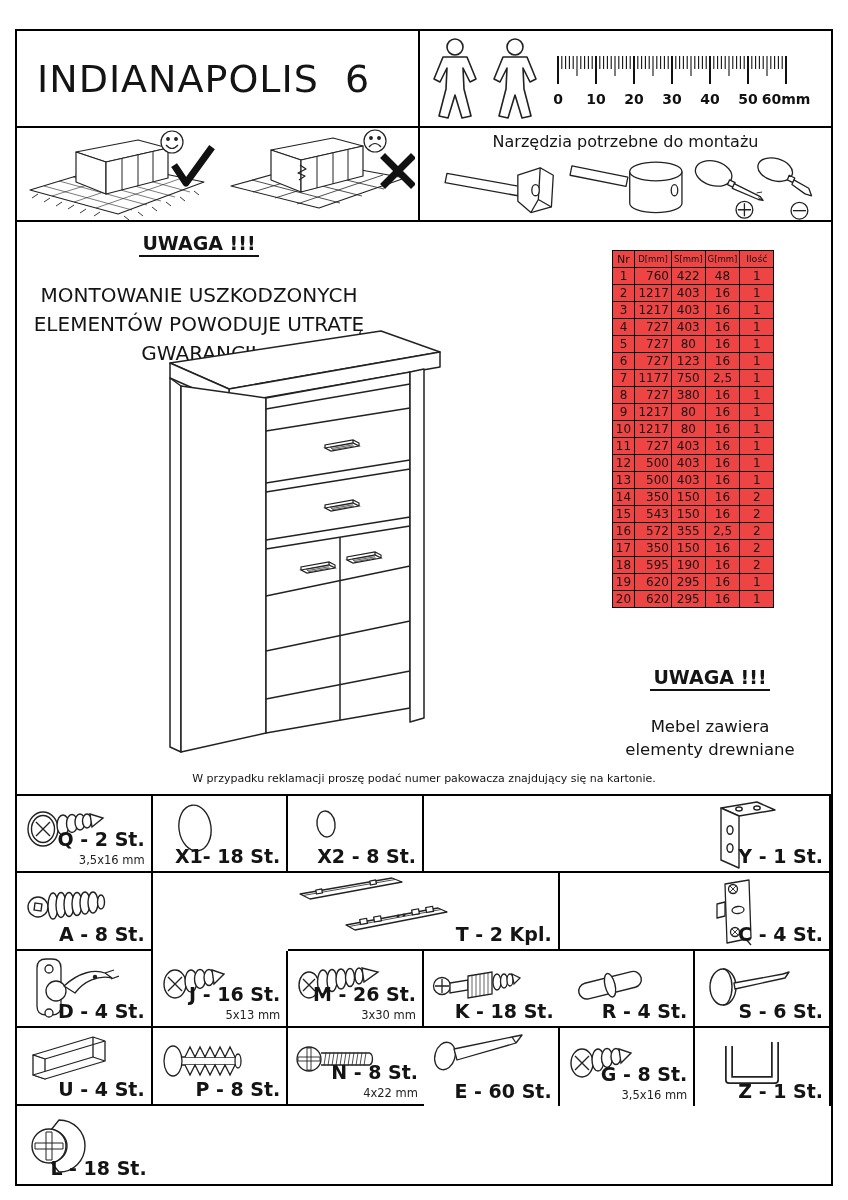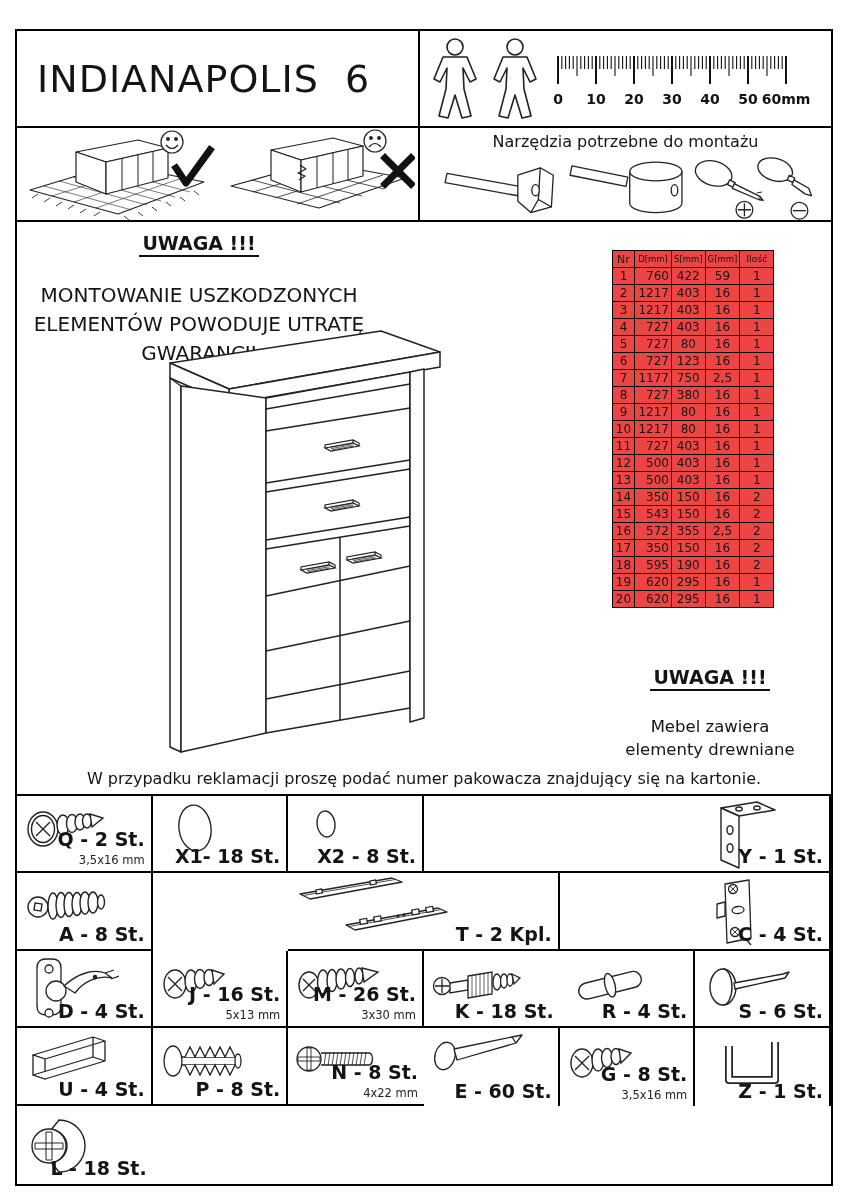--- a/index.html
+++ b/index.html
@@ -23,21 +23,21 @@
   .ptable{position:absolute;left:595px;top:28px;border-collapse:collapse;background:#ef4444}
   .ptable th,.ptable td{border:1.2px solid #000;text-align:center;font-weight:normal;height:17px;padding:0 2px;font-size:12px;line-height:1}
   .w1{width:22px;font-size:11px!important}
   .w2{width:37px;font-size:8.5px!important}
   .w3{width:30px;font-size:8.5px!important}
   .w4{width:28px;font-size:8.5px!important}
   .w5{width:34px;font-size:9.5px!important}
   .ptable td.colD{text-align:right;padding-right:2px}
   .warn2{position:absolute;left:557px;top:444px;width:272px;text-align:center}
   .warn2 .warnText{font-size:16.5px;line-height:1.4}
-  .claim{height:34px;border-bottom:2px solid #000;display:flex;align-items:center;justify-content:center;font-size:16px}
+  .claim{height:34px;border-bottom:2px solid #000;display:flex;align-items:center;justify-content:center;font-size:11px}
   .hwGrid{display:grid;grid-template-columns:repeat(6,1fr);grid-template-rows:repeat(5,1fr);height:387px}
   .hc{position:relative;background:#fff}
   .br{border-right:2px solid #000}
   .bb{border-bottom:2px solid #000}
   .sp2{grid-column:4/6}
   .spT{grid-column:3/5}
   .hicon{position:absolute;left:6px;top:42%;transform:translateY(-50%)}
   .hl{position:absolute;right:6px;bottom:4px;font-weight:bold;font-size:19px;white-space:nowrap}
   .hl.up{bottom:21px}
   .hs{position:absolute;right:6px;bottom:4px;font-size:11.5px;white-space:nowrap;color:#222}
@@ -271,21 +271,21 @@
           <th class="w3">S[mm]</th>
           <th class="w4">G[mm]</th>
           <th class="w5">Ilość</th>
         </tr>
       </thead>
       <tbody id="ptbody">
             <tr>
               <td>1</td>
               <td class="colD">760</td>
               <td>422</td>
-              <td>59</td>
+              <td>48</td>
               <td>1</td>
             </tr>
             <tr>
               <td>2</td>
               <td class="colD">1217</td>
               <td>403</td>
               <td>16</td>
               <td>1</td>
             </tr>
             <tr>

